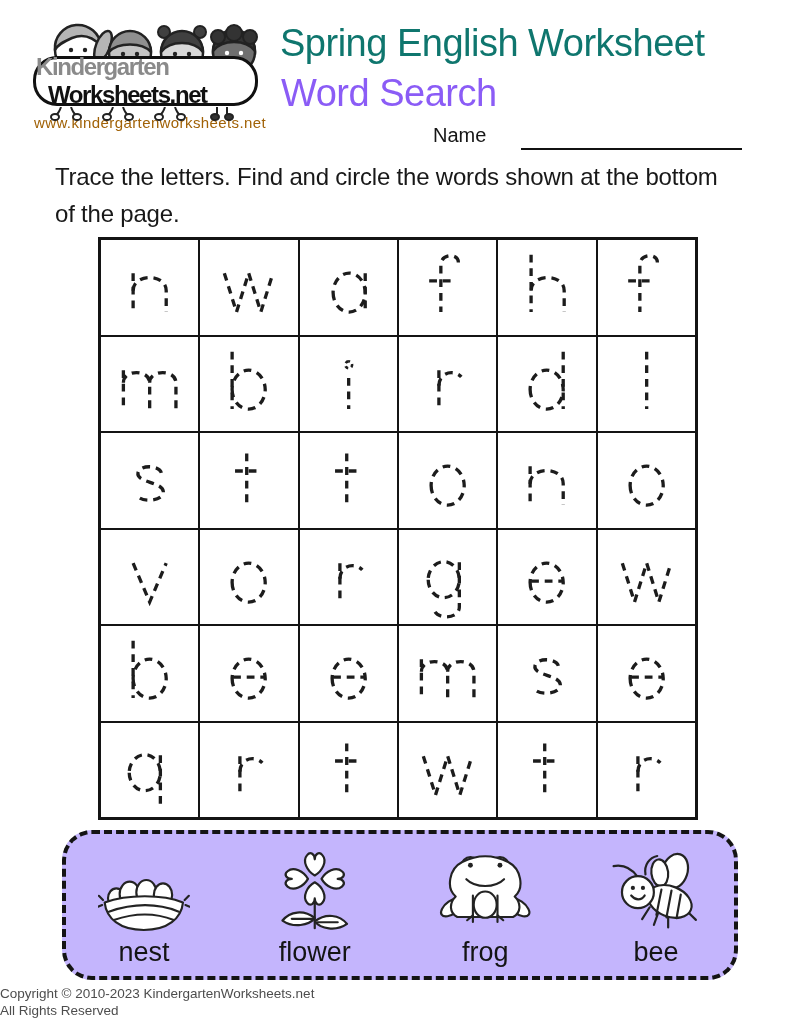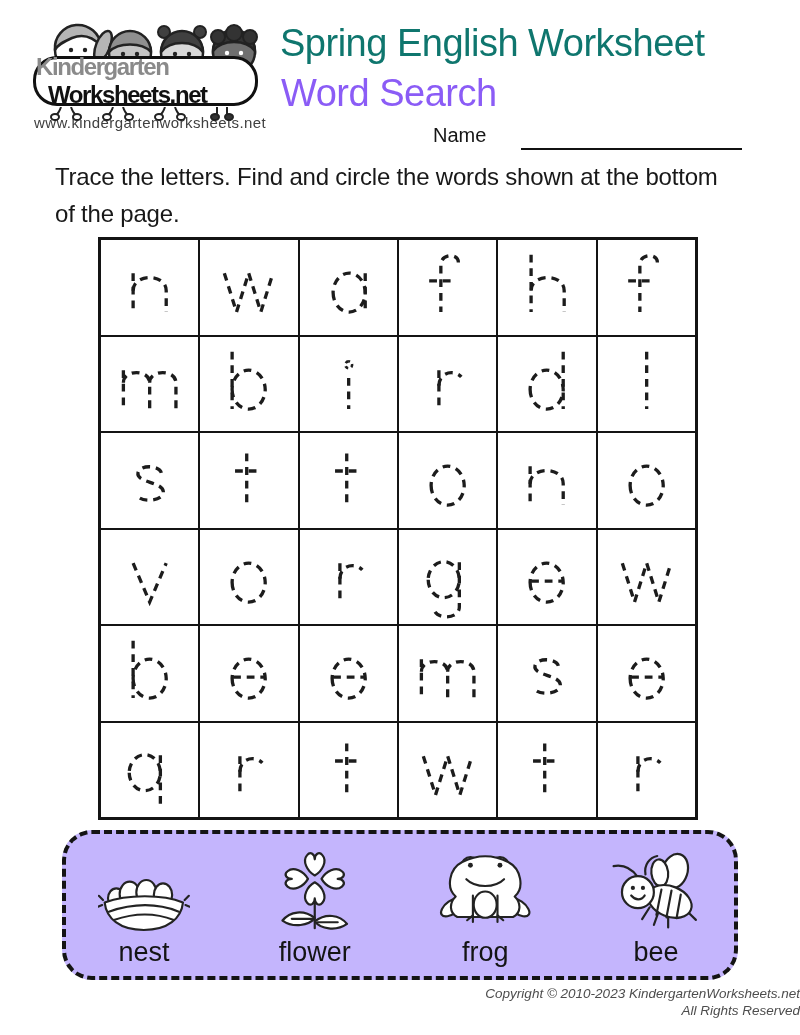--- a/index.html
+++ b/index.html
@@ -12,21 +12,21 @@
   .logo-kids{position:absolute;left:30px;top:6px;width:230px;height:72px;}
   .logo-pill{
     position:absolute;left:33px;top:56px;width:219px;height:44px;background:#fff;
     border:3.5px solid #111;border-radius:24px;display:flex;align-items:flex-start;
     justify-content:center;white-space:nowrap;z-index:2;
     font-size:24px;font-weight:bold;letter-spacing:-1.4px;flex-direction:column;
   }
   .logo-pill .gray{color:#8a8a8a;}
   .logo-pill .black{color:#111;padding-left:12px;}
   .logo-feet{position:absolute;left:33px;top:107px;width:219px;height:14px;z-index:1;}
-  .logo-url{position:absolute;left:34px;top:114px;font-size:15px;color:#404040;letter-spacing:0.4px;}
+  .logo-url{position:absolute;left:34px;top:114px;font-size:15px;color:#a16207;letter-spacing:0.4px;}
   
   .title1{position:absolute;left:280px;top:22px;font-size:38px;letter-spacing:-0.5px;color:#0f766e;}
   .title2{position:absolute;left:281px;top:72px;font-size:38px;letter-spacing:-0.5px;color:#8b5cf6;}
   .name-label{position:absolute;left:433px;top:124px;font-size:20px;color:#161616;}
   .name-line{position:absolute;left:521px;top:118px;width:221px;height:30px;border-bottom:2.6px solid #111;}
   
   .instr{position:absolute;left:55px;width:700px;font-size:24px;color:#181818;letter-spacing:-0.2px;}
   .instr.l1{top:163px;}
   .instr.l2{top:200px;}
   
@@ -47,21 +47,21 @@
   .wb-item{width:20%;display:flex;flex-direction:column;align-items:center;justify-content:flex-end;}
   .wb-icon{display:flex;align-items:flex-end;justify-content:center;}
   .wb-icon svg{display:block;}
   .nest-icon svg{height:60px;}
   .bird-icon svg{height:98px;}
   .flower-icon svg{height:102px;}
   .frog-icon svg{height:82px;}
   .bee-icon svg{height:84px;}
   .wb-label{font-size:27px;color:#141414;margin:2px 0 8px 0;letter-spacing:0px;}
   
-  .footer{position:absolute;left:0;top:985px;width:100%;text-align:right;color:#4d4d4d;font-size:13.5px;line-height:17px;font-style:italic;}
+  .footer{position:absolute;left:0;top:985px;width:100%;text-align:left;color:#4d4d4d;font-size:13.5px;line-height:17px;}
 </style>
 </head>
 <body>
 
 <div class="page">
 
   <svg class="logo-kids" viewBox="0 0 230 72">
 
     <circle cx="48" cy="44" r="23" fill="#ffffff" stroke="#222" stroke-width="2.5"></circle>
     <path d="M25,44 a23,23 0 0,1 46,-4 C62,30 52,28 42,32 C33,36 27,39 25,44 Z" fill="#b5b5b5" stroke="#222" stroke-width="2.5" stroke-linejoin="round"></path>

